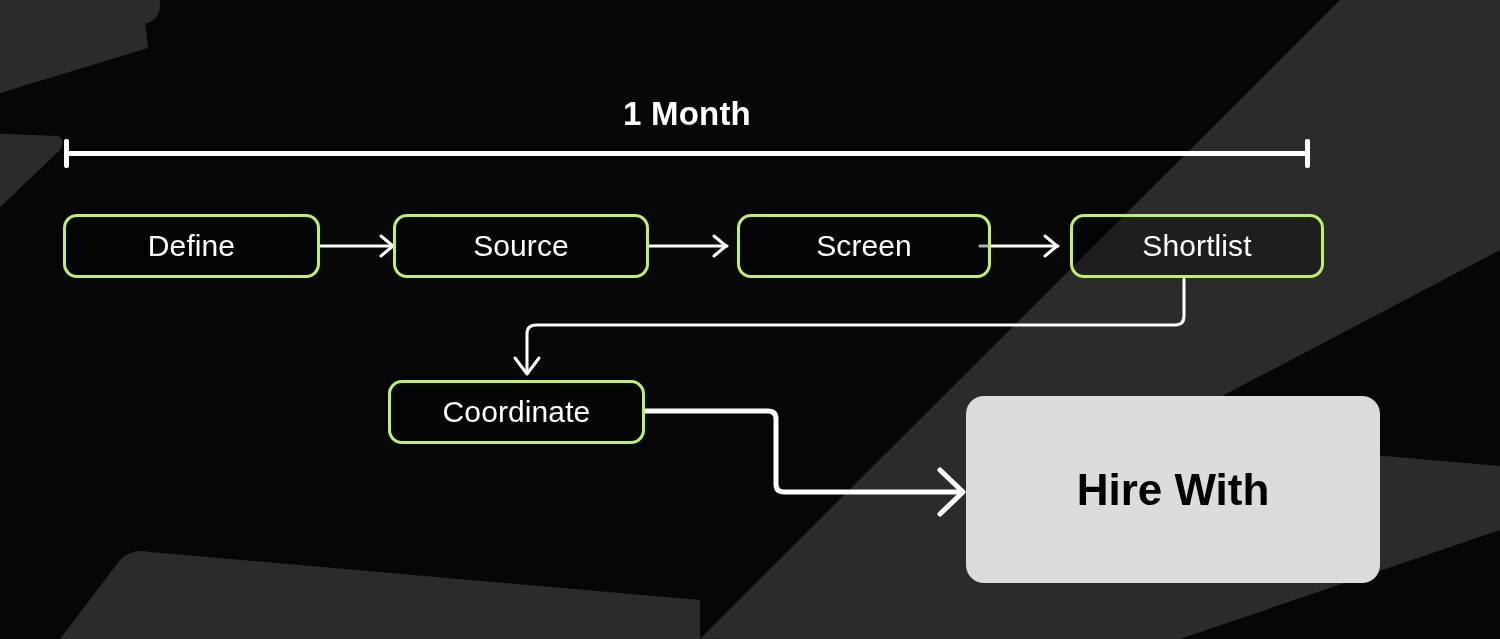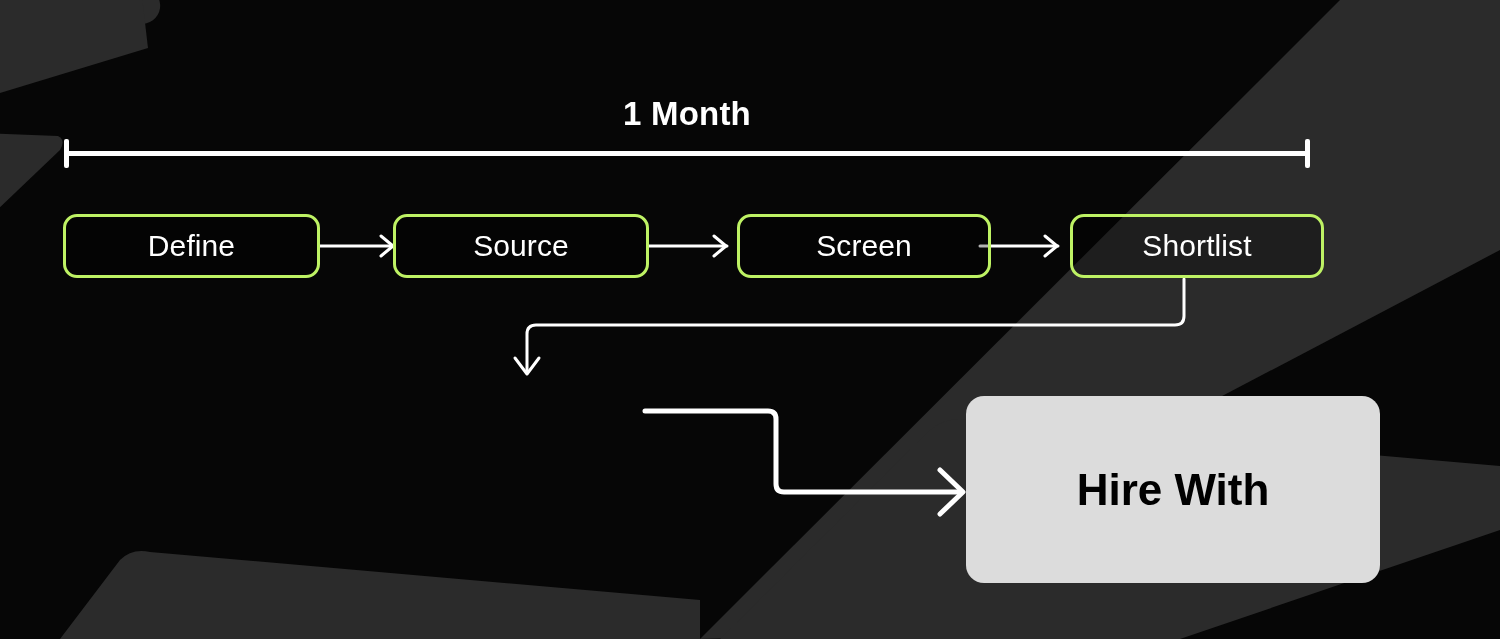--- a/index.html
+++ b/index.html
@@ -170,18 +170,21 @@
   </div>
   <div class="node node-source">
     <span>Source</span>
   </div>
   <div class="node node-screen">
     <span>Screen</span>
   </div>
   <div class="node node-shortlist">
     <span>Shortlist</span>
   </div>
+  <div class="node node-coordinate">
+    <span>Coordinate</span>
+  </div>
 
   <div class="outcome">
     <span>Hire With</span>
   </div>
 
 </div>
 
 </body></html>

